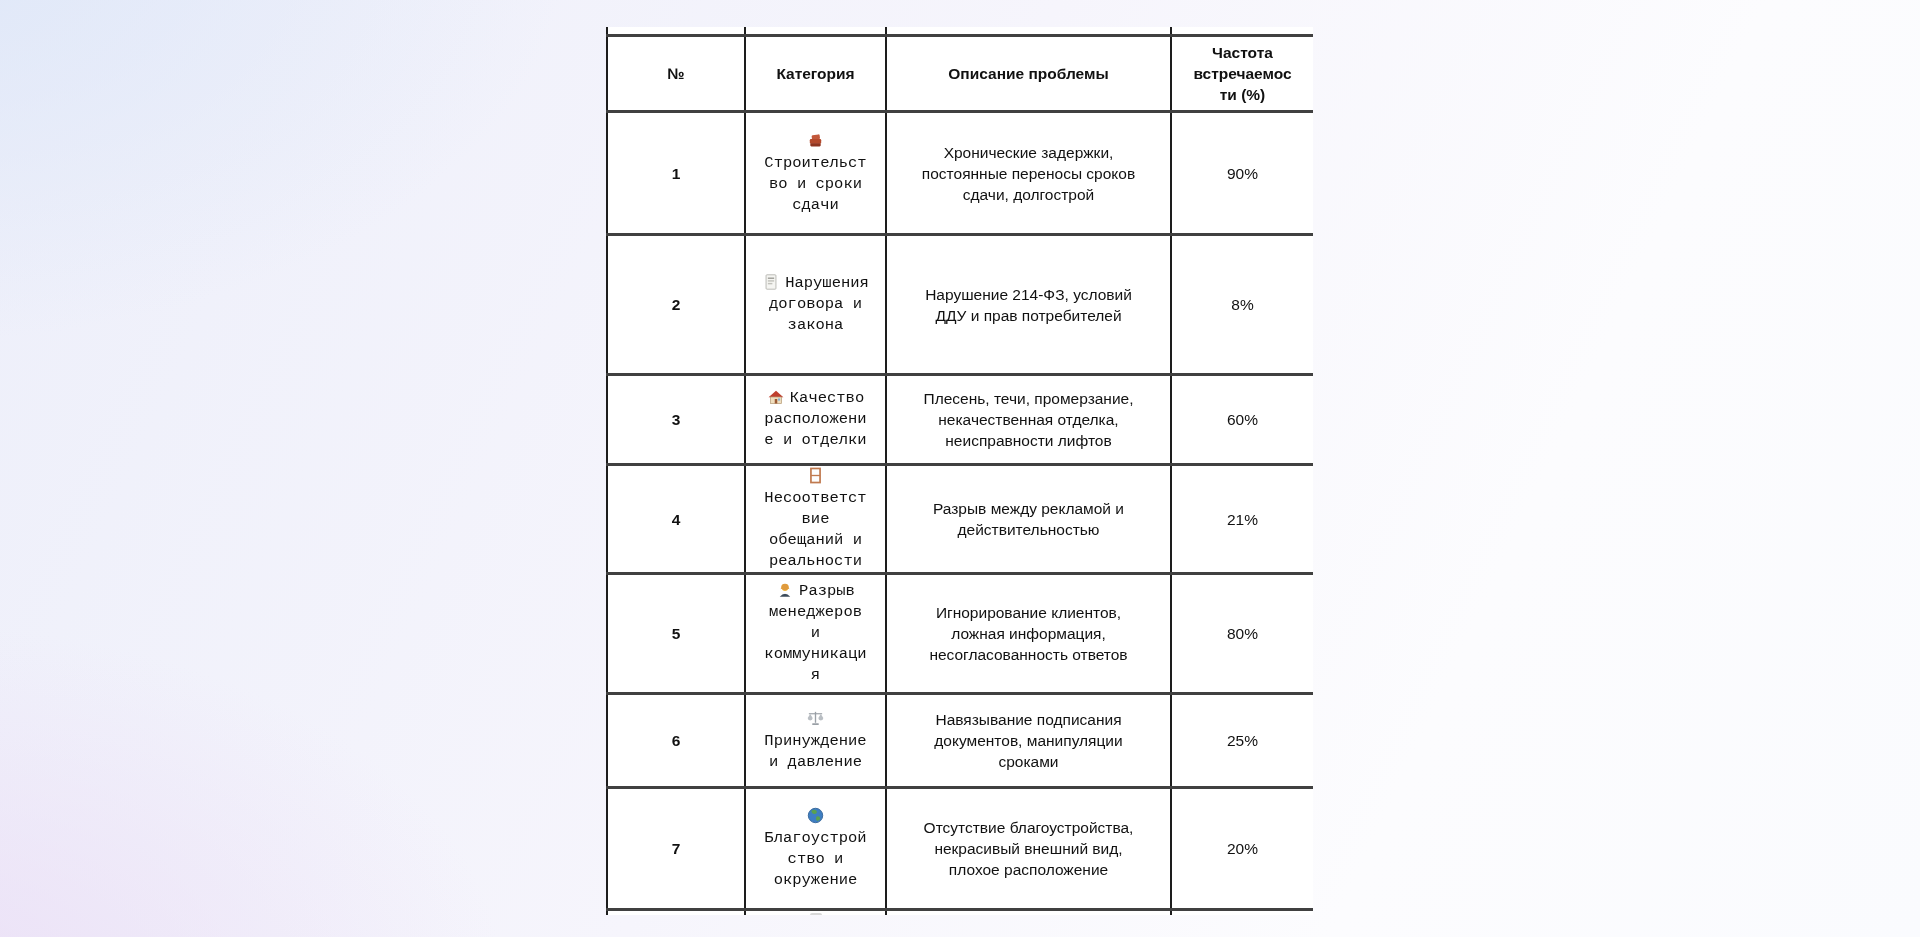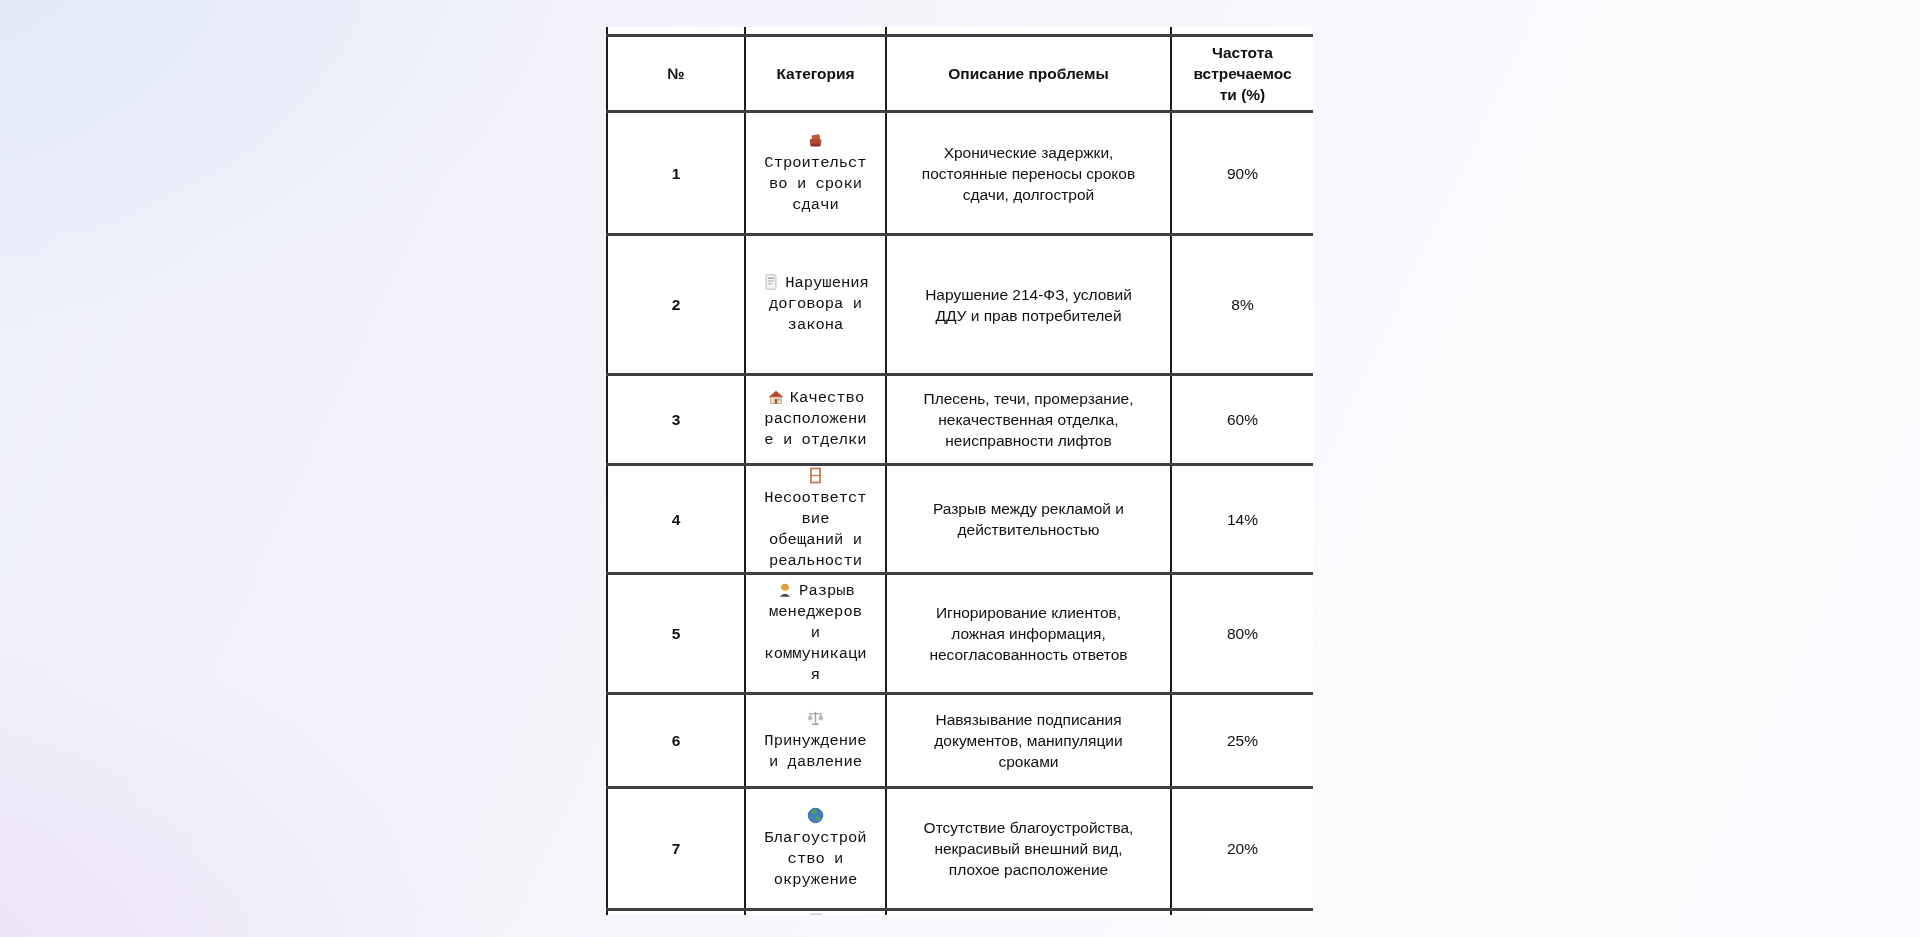--- a/index.html
+++ b/index.html
@@ -117,21 +117,21 @@
     <td class="c-freq freq">60%</td>
   </tr>
 
   <tr>
     <td class="c-num num">4</td>
     <td class="c-cat"><span class="icon icon-block"><svg viewBox="0 0 20 20">
                   <rect x="5.2" y="2.6" width="9.6" height="14.8" fill="#fdfdfd" stroke="#c07a4f" stroke-width="1.8"></rect>
                   <line x1="5.2" y1="10" x2="14.8" y2="10" stroke="#c07a4f" stroke-width="1.4"></line>
                 </svg></span><span class="cat-text">Несоответствие обещаний и реальности</span></td>
     <td class="c-desc desc">Разрыв между рекламой и действительностью</td>
-    <td class="c-freq freq">14%</td>
+    <td class="c-freq freq">21%</td>
   </tr>
 
   <tr>
     <td class="c-num num">5</td>
     <td class="c-cat"><span class="icon icon-inline"><svg viewBox="0 0 20 20">
                   <circle cx="10" cy="7.2" r="3.8" fill="#f6c64f"></circle>
                   <path d="M5.8 7.2 a4.2 4.2 0 0 1 8.4 0 l0.7 2 -1.4 -0.5 a4.1 4.1 0 0 1 -7 0 l-1.4 0.5 Z" fill="#e09b3d"></path>
                   <path d="M4.2 17.5 q5.8 -6.5 11.6 0 Z" fill="#3c4b5a"></path>
                   <path d="M8.4 12.6 l1.6 2.2 1.6 -2.2 Z" fill="#ffffff"></path>
                 </svg></span><span class="cat-text">Разрыв менеджеров и коммуникация</span></td>

